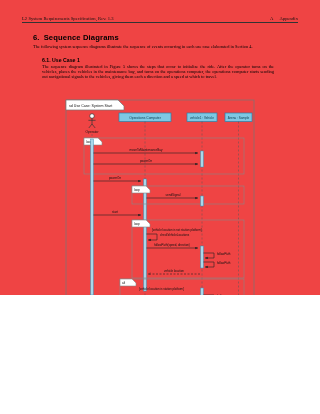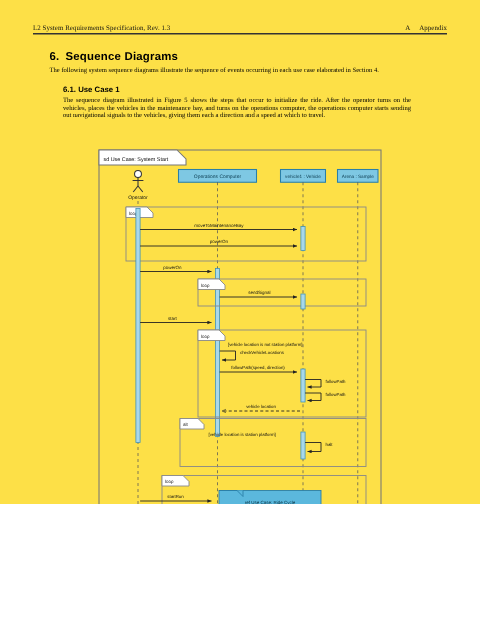--- a/index.html
+++ b/index.html
@@ -7,22 +7,22 @@
     padding: 0;
     background: #ffffff;
   }
   body {
     font-family: "Liberation Serif", serif;
     color: #000;
   }
   #page {
     position: relative;
     width: 320px;
-    height: 336px;
-    background: #fde047;
+    height: 295px;
+    background: #ef4444;
     overflow: hidden;
   }
 
   
   .hdr {
     position: absolute;
     left: 22px;
     top: 16px;
     width: 276px;
     display: flex;

